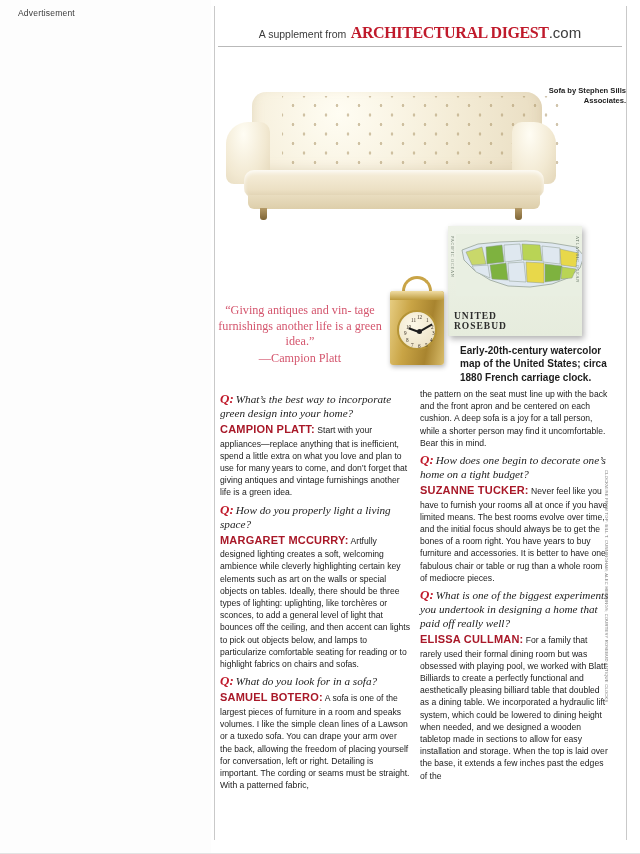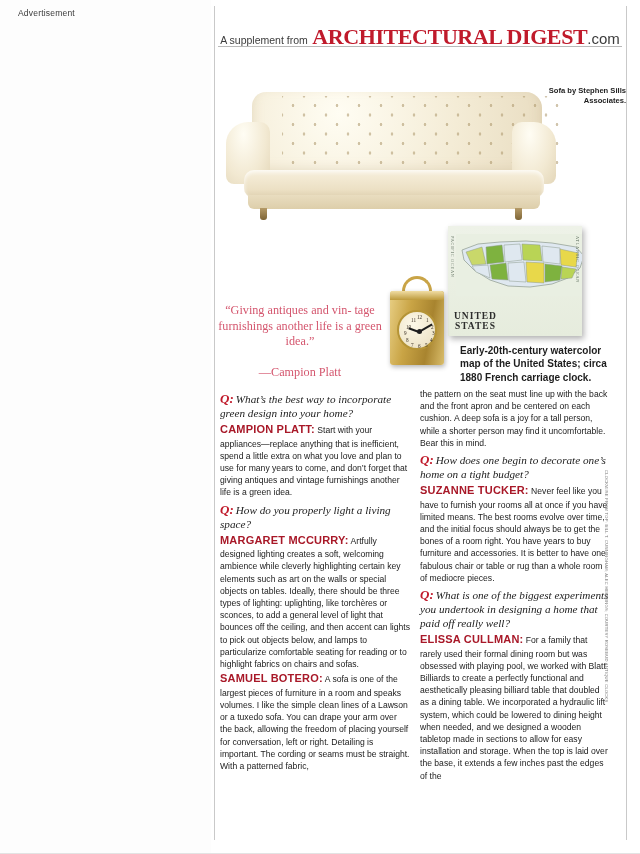--- a/index.html
+++ b/index.html
@@ -53,21 +53,21 @@
     white-space: nowrap;
   }
   .supp-from {
     font-family: "Liberation Sans", sans-serif;
     font-size: 10.5px;
     color: #3b3b3b;
     vertical-align: baseline;
   }
   .supp-brand {
     font-family: "Liberation Serif", serif;
-    font-size: 22px;
+    font-size: 16px;
     font-weight: 700;
     color: #c01a2b;
     letter-spacing: -0.4px;
     vertical-align: baseline;
   }
   .supp-dotcom {
     font-family: "Liberation Sans", sans-serif;
     font-size: 15px;
     color: #3b3b3b;
     vertical-align: baseline;
@@ -157,21 +157,20 @@
     text-align: right;
   }
 
   
   .map-frame {
     position: absolute;
     left: 448px; top: 226px;
     width: 134px; height: 110px;
     background: linear-gradient(135deg, #6b3a22, #4b2313 60%, #3a1a0e);
     box-shadow: 2px 3px 6px rgba(0,0,0,.3);
-    text-align: center;
   }
   .map-face {
     position: relative;
     width: 100%; height: 100%;
     background: linear-gradient(#eef2e8, #e6ecdd);
     overflow: hidden;
   }
   .map-usa {
     position: absolute;
     left: 8px; top: 8px;
@@ -276,21 +275,21 @@
     left: 218px; top: 303px;
     width: 164px;
     text-align: center;
     font-family: "Liberation Serif", serif;
     font-size: 12.2px;
     line-height: 1.28;
     color: #d4566e;
   }
   .pullquote .attrib {
     display: block;
-    margin-top: 15px;
+    margin-top: 1px;
     font-size: 12.2px;
     color: #d4566e;
   }
 
   
   .col {
     position: absolute;
     top: 388px;
     width: 190px;
     font-family: "Liberation Sans", sans-serif;
@@ -399,21 +398,21 @@
         <path d="M34,31 L50,29 L52,46 L36,45 Z" fill="#7eb23f" stroke="#8d9a8d" stroke-width="0.5"></path>
         <path d="M52,29 L68,28 L70,48 L53,47 Z" fill="#dfe8f0" stroke="#8d9a8d" stroke-width="0.5"></path>
         <path d="M70,28 L88,29 L88,49 L71,48 Z" fill="#e8d84a" stroke="#8d9a8d" stroke-width="0.5"></path>
         <path d="M89,30 L106,32 L104,46 L89,48 Z" fill="#7eb23f" stroke="#8d9a8d" stroke-width="0.5"></path>
         <path d="M106,33 L120,35 L116,44 L105,45 Z" fill="#b9d455" stroke="#8d9a8d" stroke-width="0.5"></path>
       </svg>
       <div class="map-ocean-l">PACIFIC OCEAN</div>
       <div class="map-ocean-r">ATLANTIC OCEAN</div>
       <div class="map-title">
         <div>UNITED</div>
-        <div>STATES</div>
+        <div>ROSEBUD</div>
       </div>
     </div>
   </div>
 
   <div class="clock">
     <div class="handle"></div>
     <div class="case"></div>
     <div class="top-band"></div>
     <div class="dial">
       <div class="numerals">
@@ -448,20 +447,21 @@
   <div class="col col-1">
     <div class="qa">
       <div class="q-line"><span class="q-mark">Q:</span><span>What’s the best way to incorporate green design into your home?</span></div>
       <div><span class="speaker">Campion Platt:</span><span class="ans"> Start with your appliances—replace anything that is inefficient, spend a little extra on what you love and plan to use for many years to come, and don’t forget that giving antiques and vintage furnishings another life is a green idea.</span></div>
     </div>
     <div class="qa">
       <div class="q-line"><span class="q-mark">Q:</span><span>How do you properly light a living space?</span></div>
       <div><span class="speaker">Margaret McCurry:</span><span class="ans"> Artfully designed lighting creates a soft, welcoming ambience while cleverly highlighting certain key elements such as art on the walls or special objects on tables. Ideally, there should be three types of lighting: uplighting, like torchères or sconces, to add a general level of light that bounces off the ceiling, and then accent can lights to pick out objects below, and lamps to particularize comfortable seating for reading or to highlight fabrics on chairs and sofas.</span></div>
     </div>
     <div class="qa">
+      <div class="q-line"><span class="q-mark">Q:</span><span>What do you look for in a sofa?</span></div>
       <div><span class="speaker">Samuel Botero:</span><span class="ans"> A sofa is one of the largest pieces of furniture in a room and speaks volumes. I like the simple clean lines of a Lawson or a tuxedo sofa. You can drape your arm over the back, allowing the freedom of placing yourself for conversation, left or right. Detailing is important. The cording or seams must be straight. With a patterned fabric,</span></div>
     </div>
   </div>
 
   <div class="col col-2">
     <div class="qa">
       <div><span class="ans">the pattern on the seat must line up with the back and the front apron and be centered on each cushion. A deep sofa is a joy for a tall person, while a shorter person may find it uncomfortable. Bear this in mind.</span></div>
     </div>
     <div class="qa">
       <div class="q-line"><span class="q-mark">Q:</span><span>How does one begin to decorate one’s home on a tight budget?</span></div>

